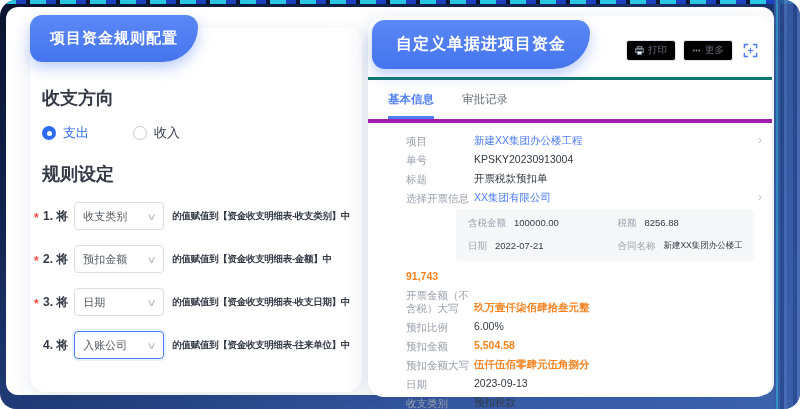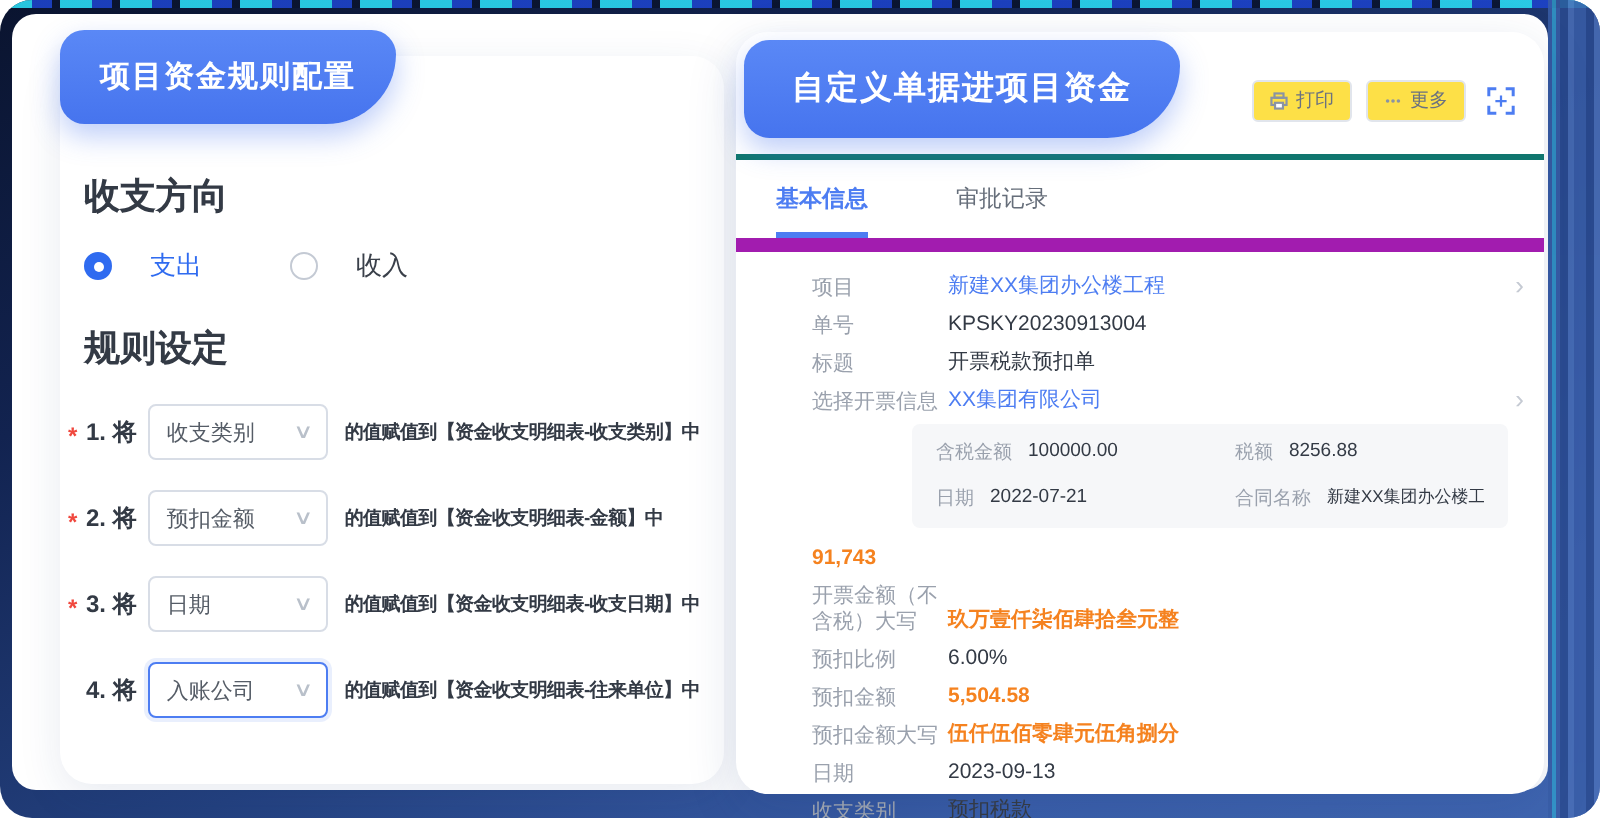--- a/index.html
+++ b/index.html
@@ -22,46 +22,46 @@
   .banner { position:absolute; color:#fff; font-weight:bold;
     background:linear-gradient(180deg,#5a88f6,#4674ee); border-radius:14px 14px 40px 14px;
     box-shadow:0 6px 14px rgba(70,116,238,.35); letter-spacing:1px; white-space:nowrap; }
   .banner-left  { left:0; top:-13px; padding:14px 20px; font-size:15px; }
   .banner-right { left:4px; top:4px; padding:14px 24px; font-size:16px; }
 
   
   .lp-body { padding:58px 6px 0 12px; }
   .sec-label { font-size:18px; font-weight:bold; color:#333a45; margin-bottom:14px; }
   .radio-row { display:flex; align-items:center; gap:44px; margin-bottom:20px; }
-  .radio { display:flex; align-items:center; gap:19px; font-size:13px; cursor:pointer; }
+  .radio { display:flex; align-items:center; gap:7px; font-size:13px; cursor:pointer; }
   .rdot { width:14px; height:14px; border-radius:50%; position:relative; }
   .rdot.on { background:#2f6bf0; }
   .rdot.on::after { content:""; position:absolute; left:4.5px; top:4.5px; width:5px; height:5px; border-radius:50%; background:#fff; }
   .rdot.off { border:1px solid #c4cad4; background:#fff; }
   .radio .lbl-on  { color:#2f6bf0; }
   .radio .lbl-off { color:#3a404a; }
   .rules-label { margin-bottom:16px; }
   .rule-row { display:flex; align-items:center; margin-left:-8px; margin-bottom:15px; white-space:nowrap; }
   .ast { width:9px; color:#f0483e; font-size:12px; font-weight:bold; padding-top:3px; }
   .rnum { font-size:12px; font-weight:bold; color:#333a45; margin-right:6px; }
   .rsel { width:90px; height:28px; border:1px solid #d8dde6; border-radius:4px; background:#fff;
     display:flex; align-items:center; justify-content:space-between; padding:0 8px; font-size:11px; color:#555c66; }
   .rsel.focused { border-color:#4d7df2; box-shadow:0 0 0 2px rgba(77,125,242,.12); }
   .caret { color:#b9c0ca; font-size:10px; transform:scaleX(1.4); }
   .rsuffix { font-size:9.5px; letter-spacing:-.3px; color:#333a45; font-weight:bold; margin-left:8px; }
 
   
   .rp-header { height:64px; border-bottom:3px solid #0f766e; position:relative; }
   .toolbar { position:absolute; right:14px; top:24px; display:flex; align-items:center; gap:7px; }
   .tbtn { display:flex; align-items:center; gap:4px; border:1px solid #e1e5ec; border-radius:3px;
-    background:#fde047; padding:3px 8px; font-size:9.5px; color:#6b7280; cursor:pointer; }
+    background:#000000; padding:3px 8px; font-size:9.5px; color:#6b7280; cursor:pointer; }
   .tbtn svg { display:block; }
   .expand-btn { color:#4d7df2; cursor:pointer; display:flex; margin-left:3px; }
 
-  .tabs { display:flex; gap:44px; padding:12px 20px 0 20px; border-bottom:7px solid #a21caf; }
+  .tabs { display:flex; gap:28px; padding:12px 20px 0 20px; border-bottom:4px solid #a21caf; }
   .tab { font-size:11.5px; padding-bottom:9px; cursor:pointer; }
   .tab.active { color:#4d7df2; font-weight:bold; border-bottom:3px solid #4d7df2; }
   .tab.inactive { color:#666e7a; }
 
   .rp-body { padding:10px 18px 0 20px; font-size:10.5px; }
   .frow { display:flex; align-items:flex-end; margin-bottom:5px; line-height:14px; position:relative;margin-left:18px; }
   .flabel { width:68px; flex-shrink:0; color:#9aa1ad; line-height:12.5px; padding-top:1px; }
   .fval { color:#333a45; }
   .fval.link { color:#4d7df2; cursor:pointer; }
   .fval.orange { color:#f5821f; font-weight:bold; }

